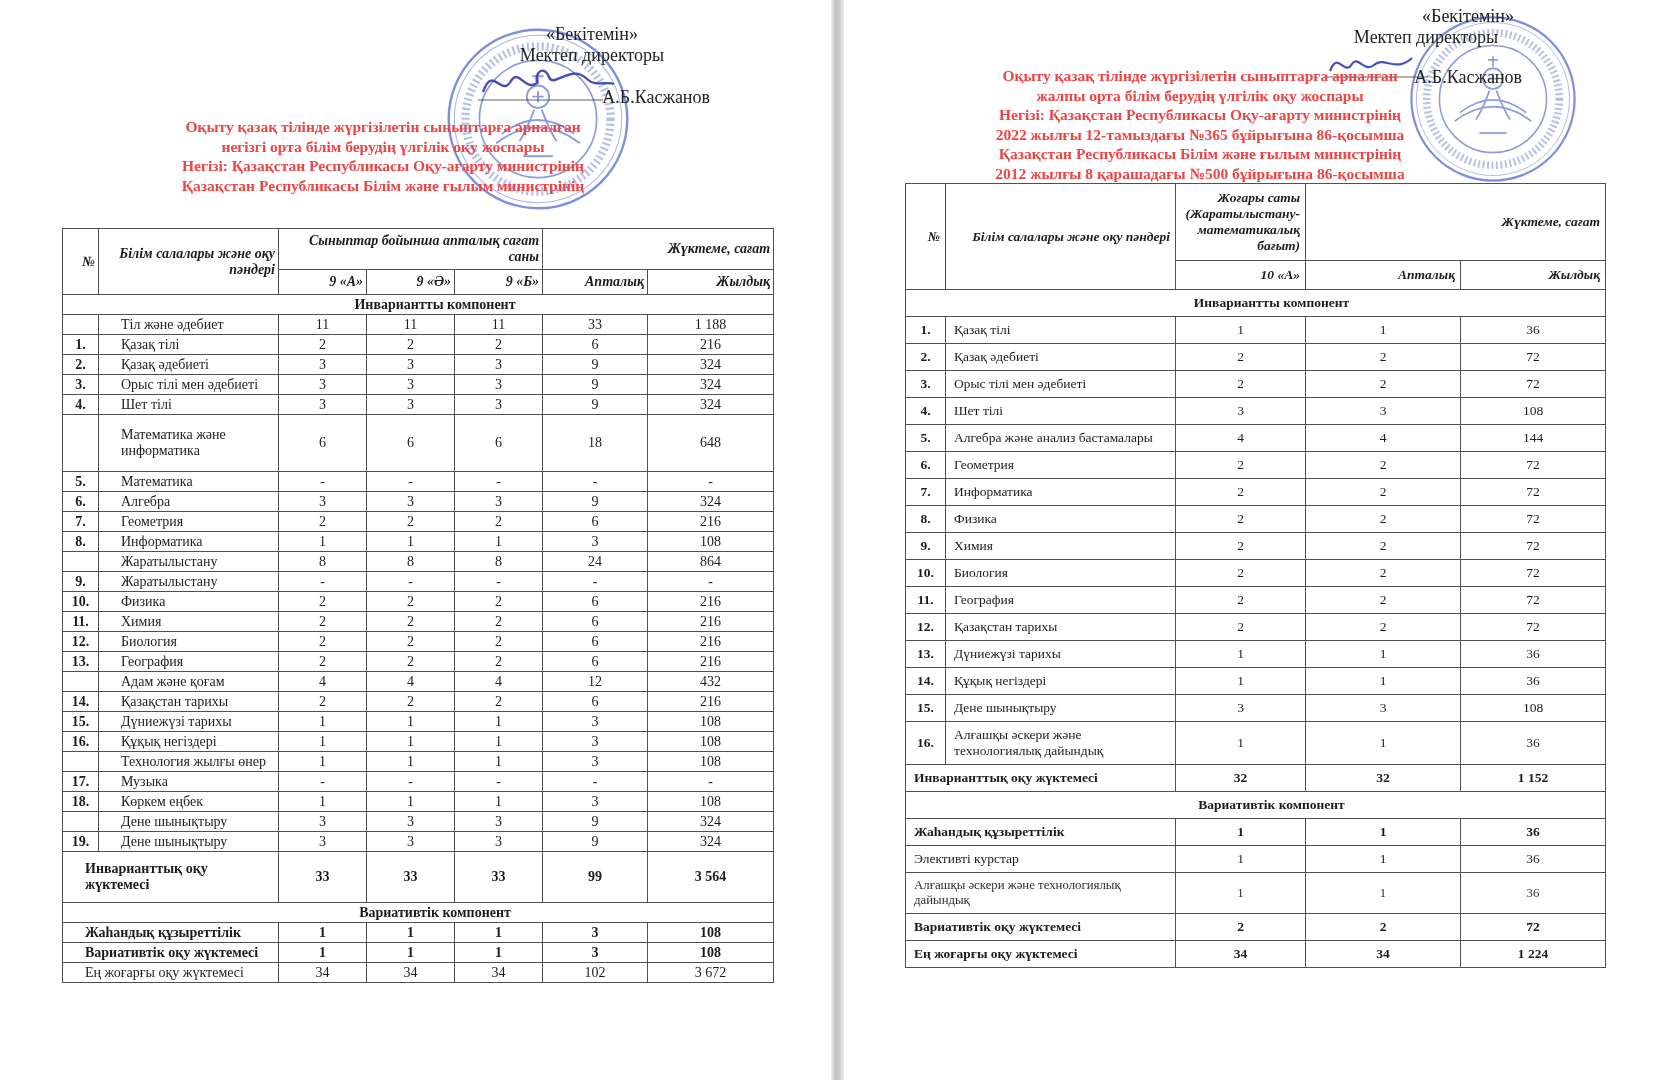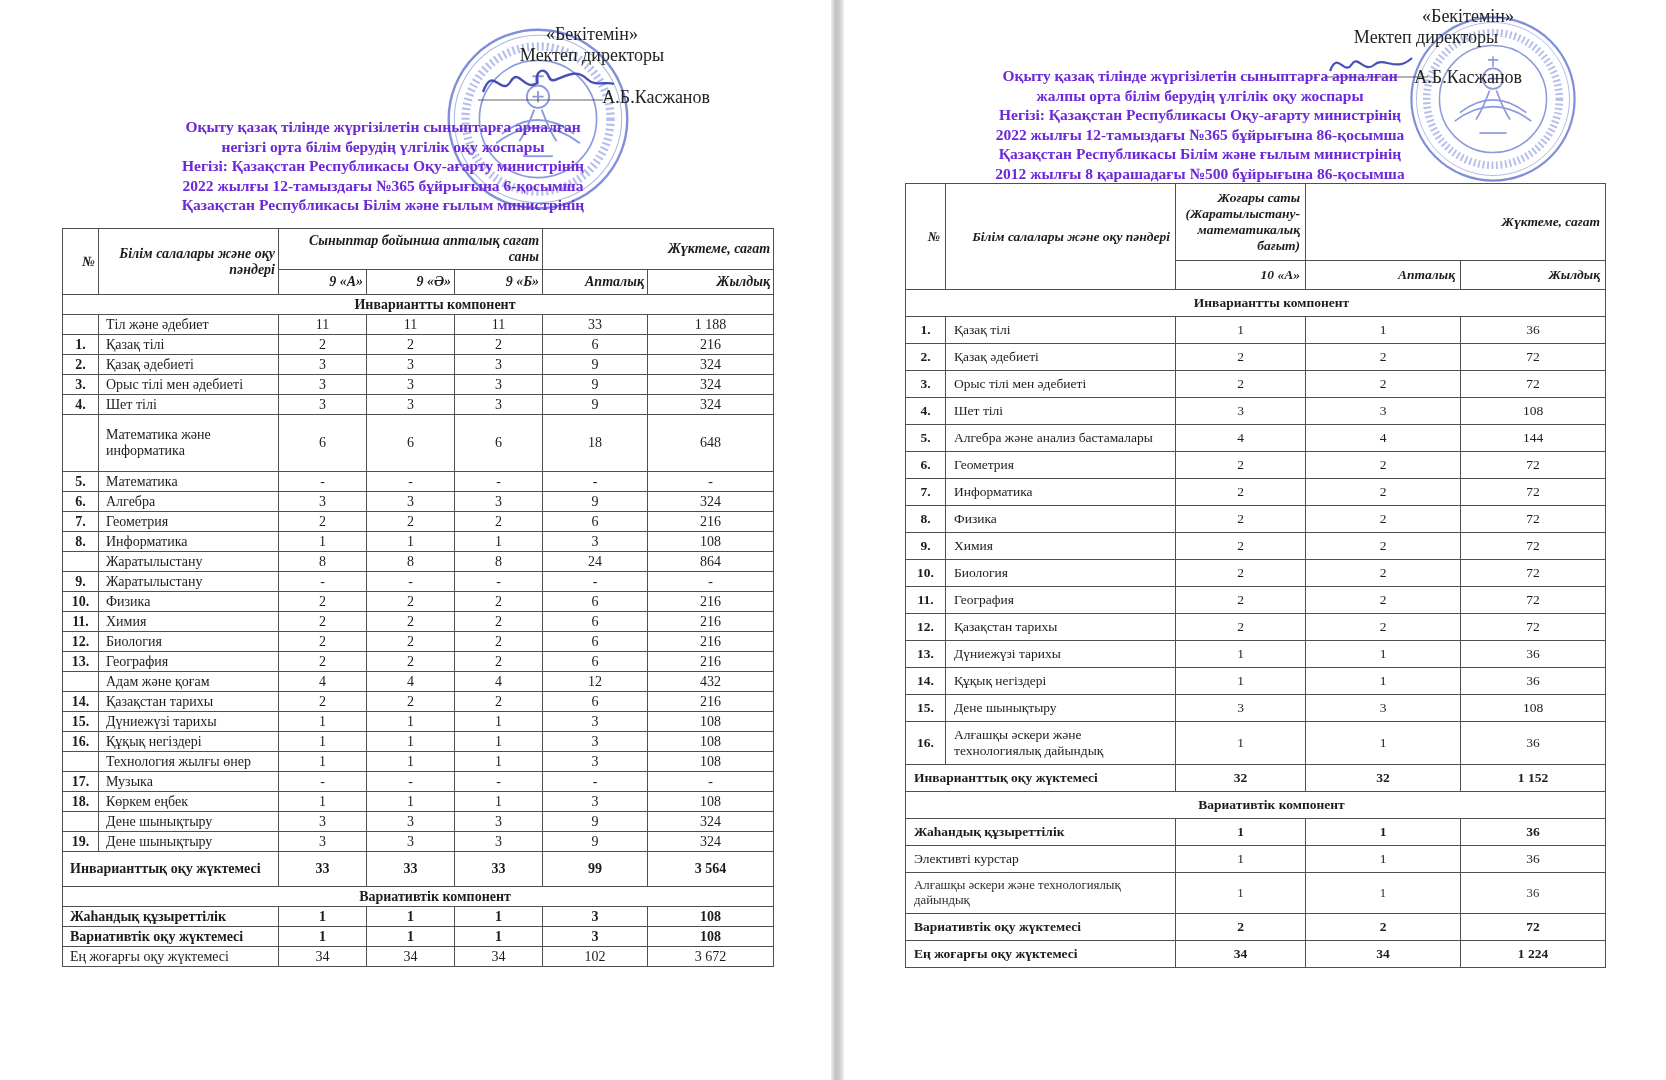--- a/index.html
+++ b/index.html
@@ -14,21 +14,21 @@
              background:linear-gradient(90deg,#ededed,#c3c3c3 35%,#cbcbcb 65%,#efefef); }
 
   .approval { position:absolute; font-size:18px; line-height:21px; color:#222; }
   .approval .ln { display:block; }
   .approval-left  { left:472px; top:24px;  width:240px; text-align:center; }
   .approval-left  .ln3 { text-align:right; padding-right:2px; }
   .approval-right { left:486px; top:6px;  width:192px; text-align:center; }
   .approval-right .ln1 { text-align:right; padding-right:8px; }
   .approval-right .ln3 { text-align:right; }
 
-  .doc-title { position:absolute; text-align:center; font-weight:bold; color:#6d28d9;
+  .doc-title { position:absolute; text-align:center; font-weight:bold; color:#ef4444;
                font-size:15.5px; line-height:19.5px; }
   .title-left  { left:118px; top:117px; width:530px; }
   .title-right { left:91px;  top:66px;  width:530px; }
 
   .stamp { position:absolute; pointer-events:none; }
   .stamp-left  { left:445px; top:26px; width:186px; height:186px; }
   .stamp-right { left:564px; top:14px; width:170px; height:170px; }
   .sig { position:absolute; }
   .sig-left  { left:475px; top:56px; width:145px; height:52px; }
   .sig-right { left:478px; top:46px; width:112px; height:38px; }
@@ -41,21 +41,21 @@
   .doc-table td.subject { text-align:left; }
   .doc-table td.num { text-align:center; }
   .doc-table td.section { text-align:center; font-weight:bold;padding-left:38px; }
   .doc-table tr.bold td { font-weight:bold; }
 
   .t-left { left:62px; top:228px; width:711px; font-size:14px; }
   .t-left col.c-no{width:36px} .t-left col.c-subj{width:180px} .t-left col.c-cls{width:88px}
   .t-left col.c-week{width:105px} .t-left col.c-year{width:126px}
   .t-left thead th { padding:4px 3px; }
   .t-left td { padding:1.5px 4px; }
-  .t-left td.subject { padding-left:7px; }
+  .t-left td.subject { padding-left:22px; }
   .t-left tr.tall td  { padding-top:12px; padding-bottom:12px; }
   .t-left tr.tall2 td { padding-top:9px;  padding-bottom:9px;  }
 
   .t-right { left:61px; top:183px; width:700px; font-size:13.5px; }
   .t-right col.c-no{width:40px} .t-right col.c-subj{width:230px} .t-right col.c-a{width:130px}
   .t-right col.c-week{width:155px} .t-right col.c-year{width:145px}
   .t-right thead th { padding:6px 5px; }
   .t-right td { padding:5px 6px; }
   .t-right td.subject { padding-left:8px; }
   .t-right tr.small td { font-size:12.8px; color:#2e2e2e; }
@@ -93,21 +93,20 @@
     <div class="approval approval-left">
       <span class="ln ln1">«Бекітемін»</span>
       <span class="ln ln2">Мектеп директоры</span>
       <span class="ln ln3" style="margin-top:21px;">А.Б.Касжанов</span>
     </div>
 
     <div class="doc-title title-left">
       <div>Оқыту қазақ тілінде жүргізілетін сыныптарға арналған</div>
       <div>негізгі орта білім берудің үлгілік оқу жоспары</div>
       <div>Негізі: Қазақстан Республикасы Оқу-ағарту министрінің</div>
-      <div>2022 жылғы 12-тамыздағы №365 бұйрығына 6-қосымша</div>
       <div>Қазақстан Республикасы Білім және ғылым министрінің</div>
     </div>
 
     <table class="doc-table t-left">
       <colgroup>
         <col class="c-no">
           <col class="c-subj">
           <col class="c-cls">
           <col class="c-cls">
           <col class="c-cls">

